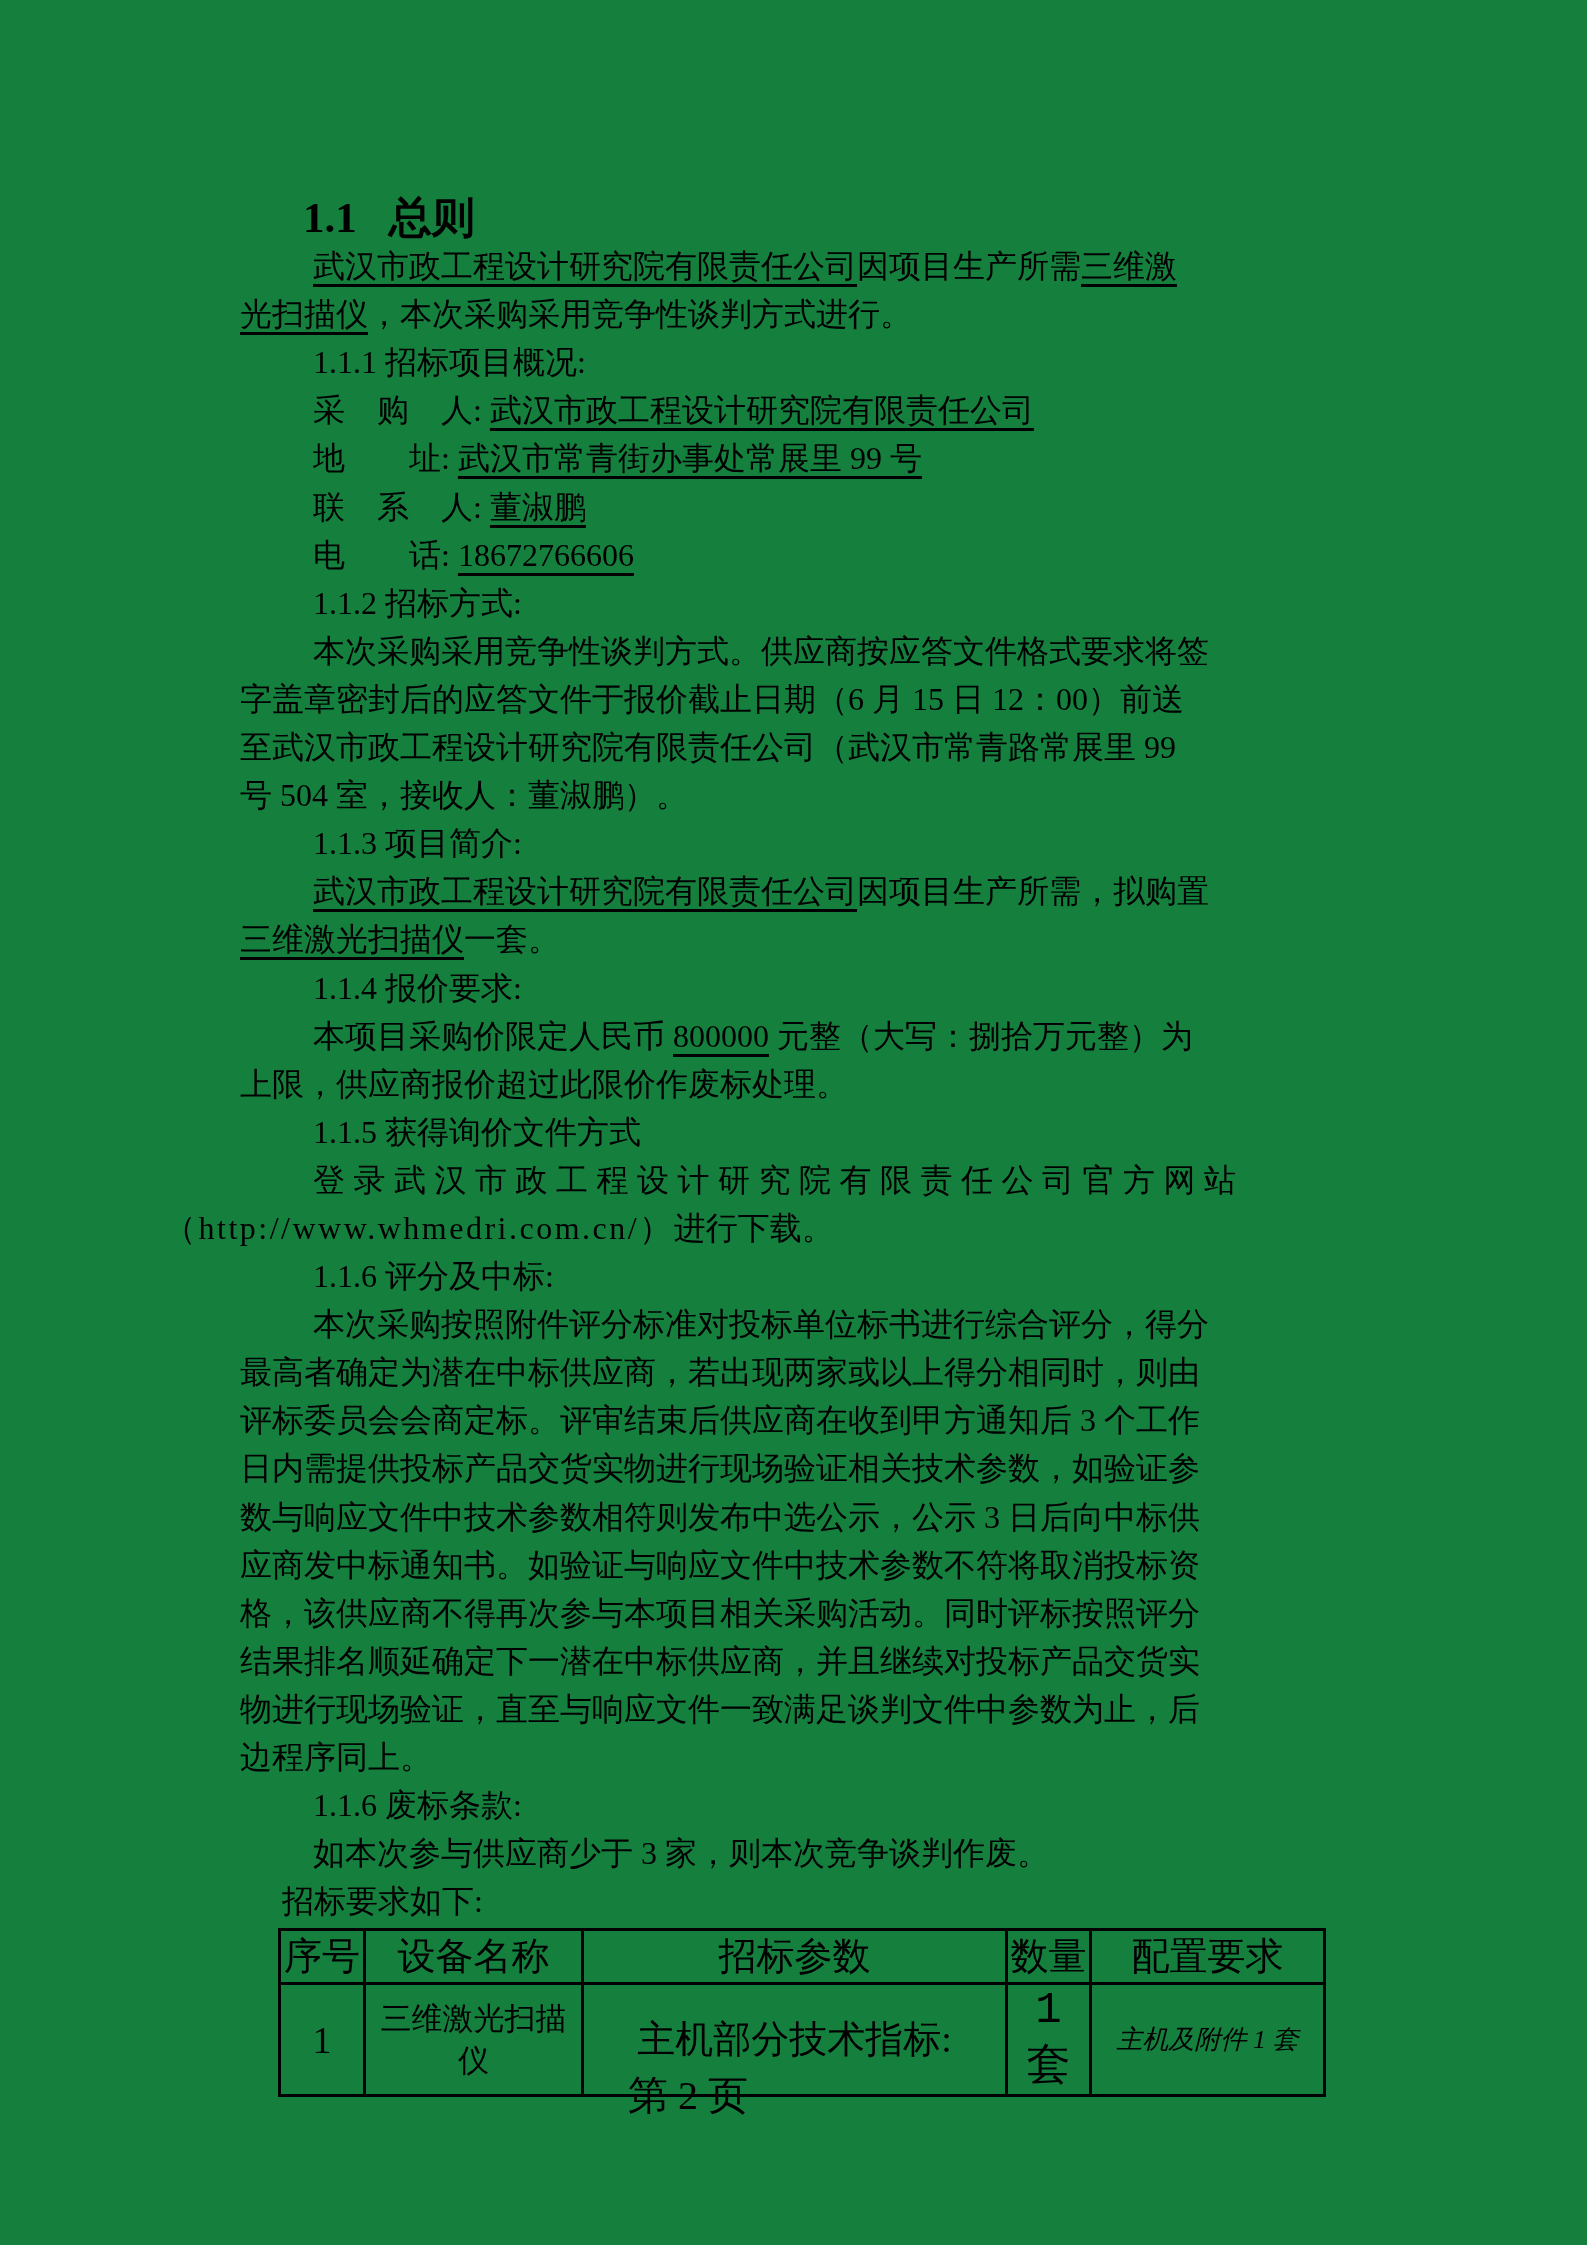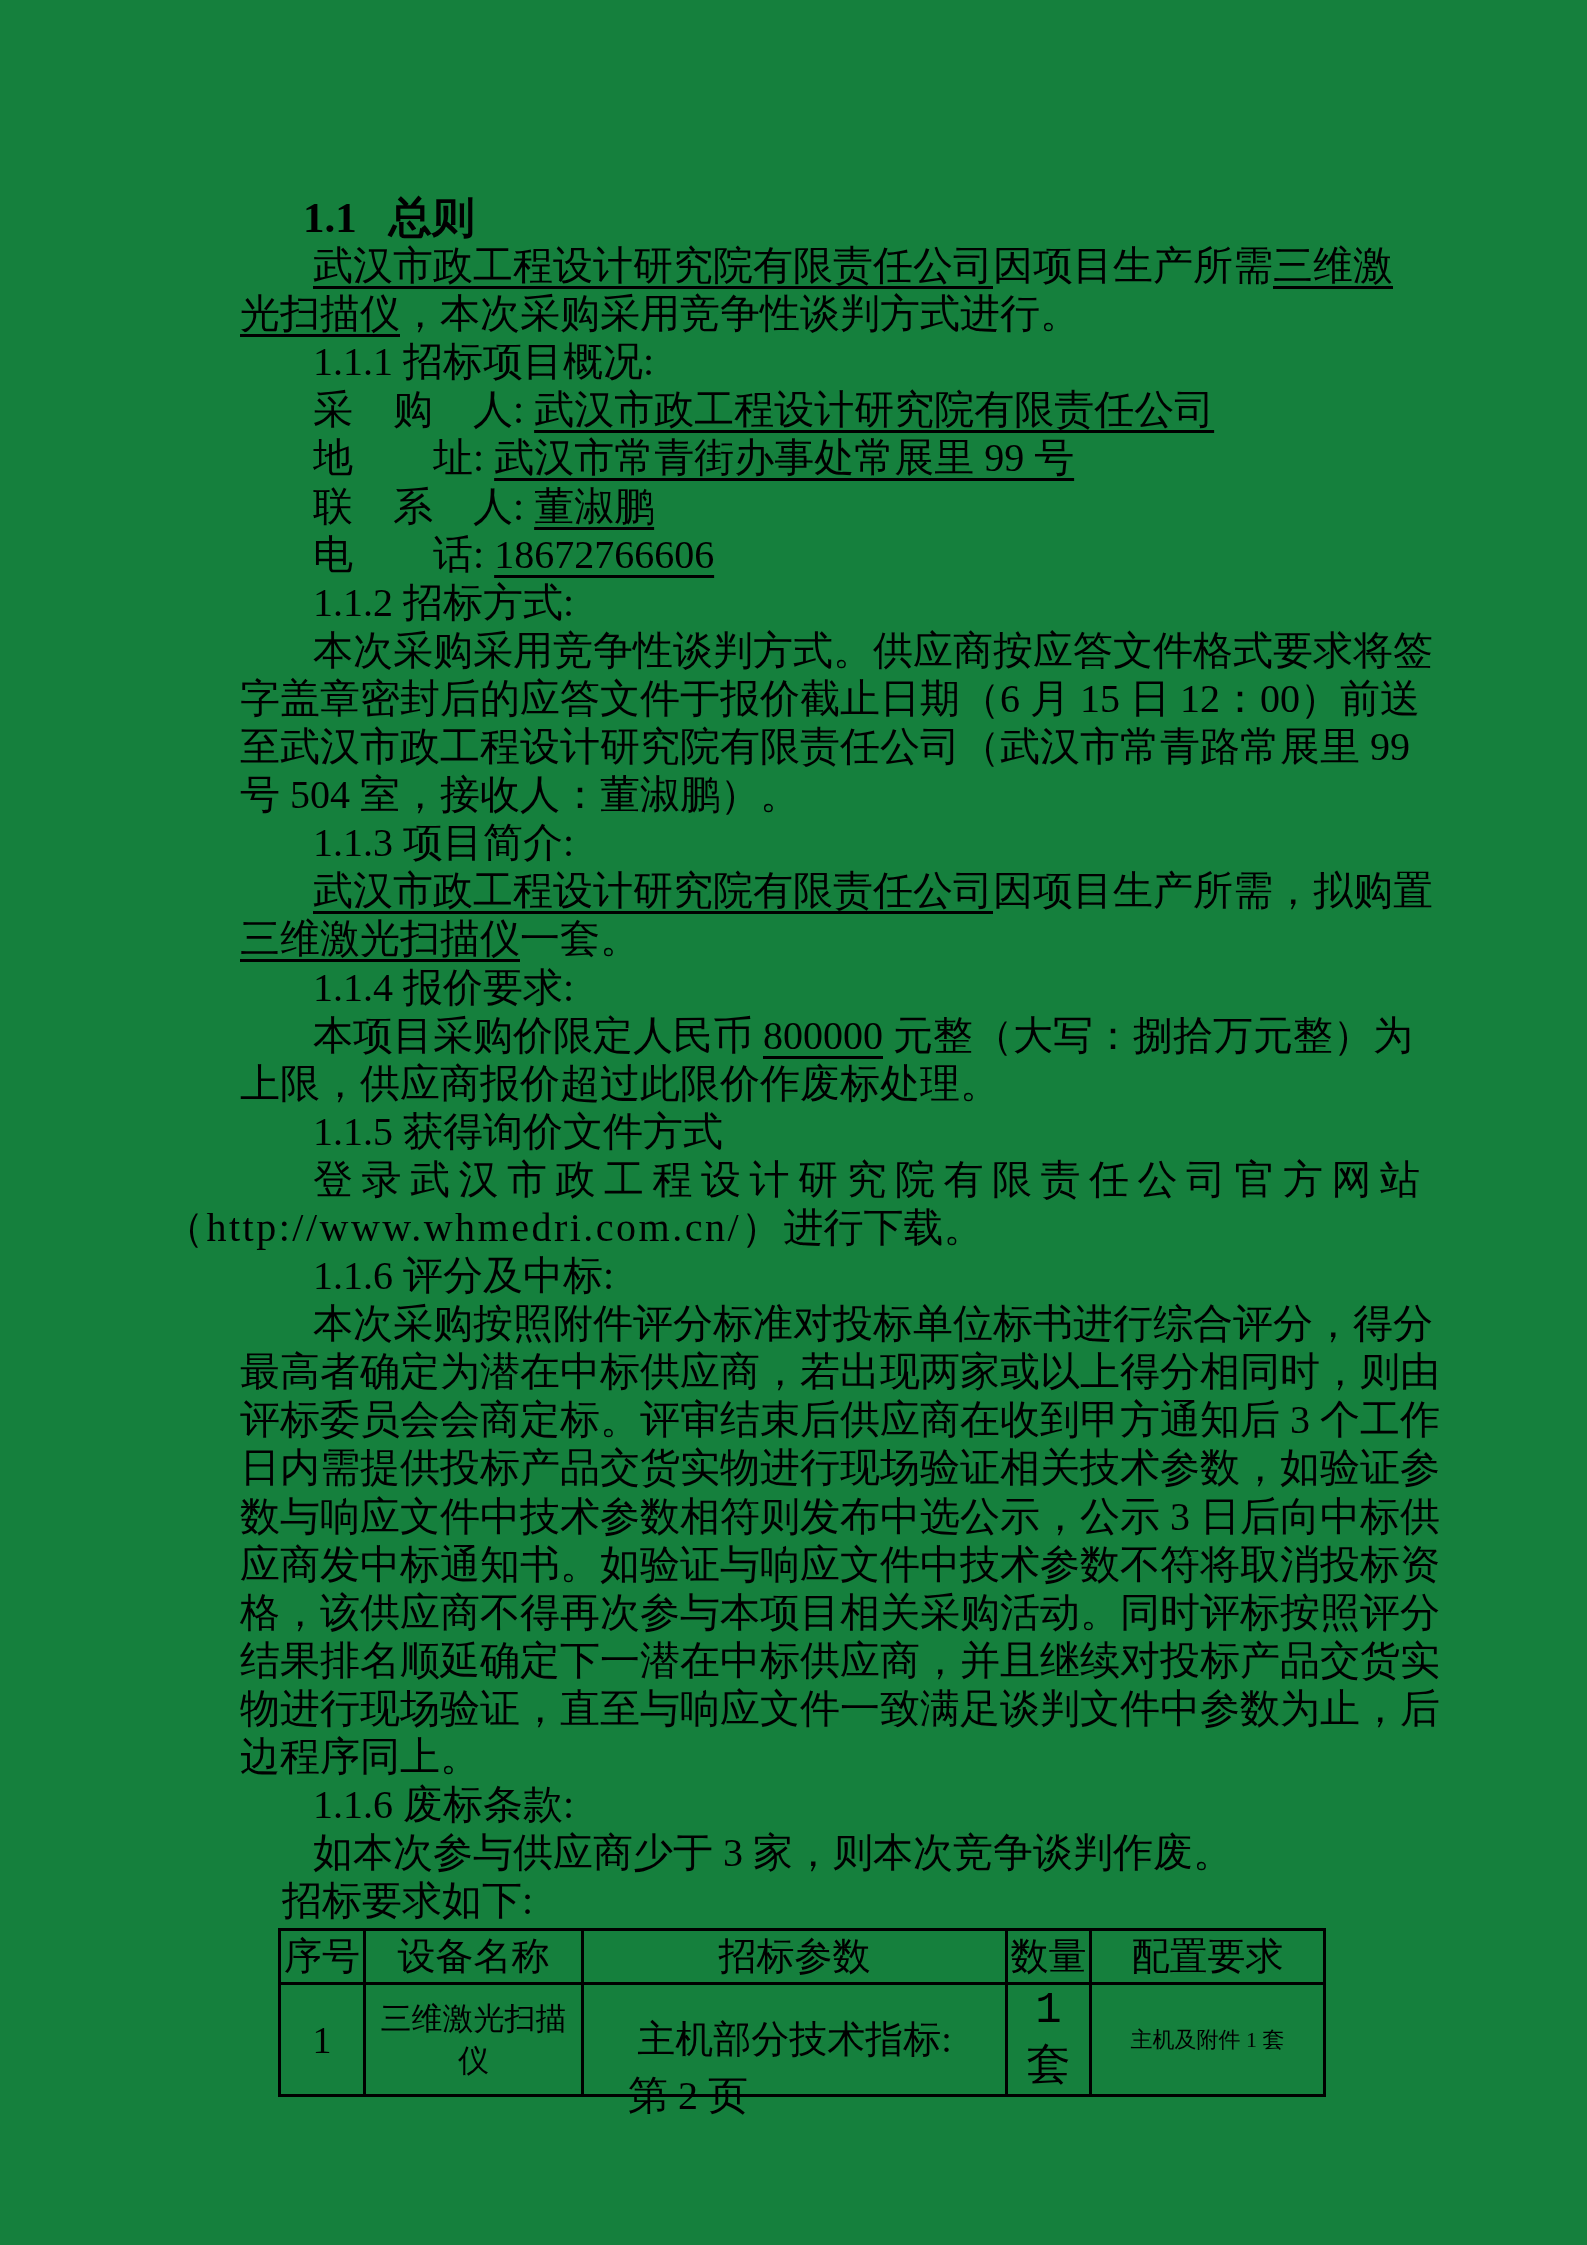--- a/index.html
+++ b/index.html
@@ -9,21 +9,21 @@
     background:#15803d;
     color:#000;
     font-family:"Liberation Serif","DejaVu Serif",serif;
     overflow:hidden;
     margin:0 auto;
   }
   .textflow{position:absolute;top:194px;left:0;width:1587px;}
   .line{
     padding-left:240px;
     height:48.1px;line-height:48.1px;
-    font-size:40px;
+    font-size:32px;
     white-space:nowrap;
   }
   .ind{padding-left:313px;}
   .ind1{padding-left:282px;}
   .hang{padding-left:164px;}
   .h1{font-weight:bold;font-size:43px;padding-left:303px;}
   .h1 .t2{margin-left:32px;}
   .u{
     text-decoration:underline;
     text-decoration-thickness:2.5px;
@@ -47,21 +47,21 @@
   .col-no{width:82px;}
   .col-device{width:215px;}
   .col-params{width:421px;font-family:Liberation Mono, monospace;}
   .col-qty{width:81px;}
   .col-config{width:231px;}
   .c-device{font-size:31px;}
   .c-params{text-align:left;font-weight:bold;padding-left:5px;}
   .c-qty{font-size:44px;font-family:Liberation Mono, monospace;}
   .c-config{
     text-align:left;vertical-align:top;
-    font-size:22px;padding:3px 0 0 3px;
+    font-size:26px;padding:3px 0 0 3px;font-style:italic;
   }
   .footer{
     position:absolute;top:2072px;left:0;width:1376px;
     text-align:center;font-size:40px;line-height:48px;
   }
 </style>
 </head>
 <body>
 
 <div class="page">

